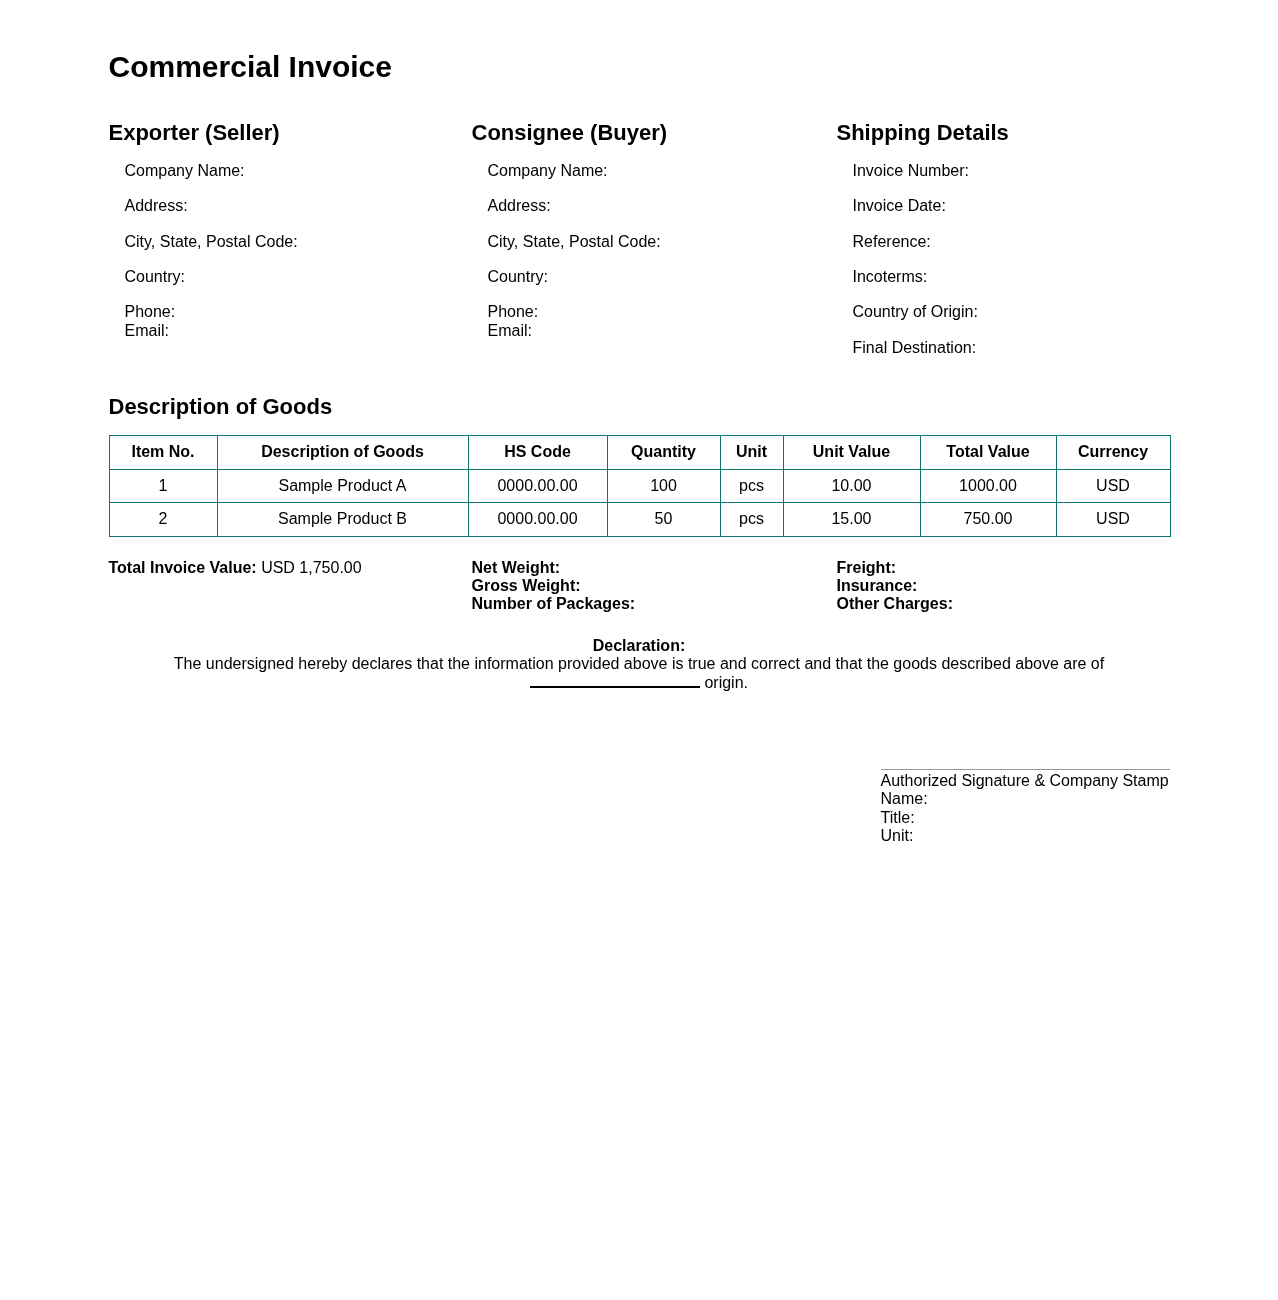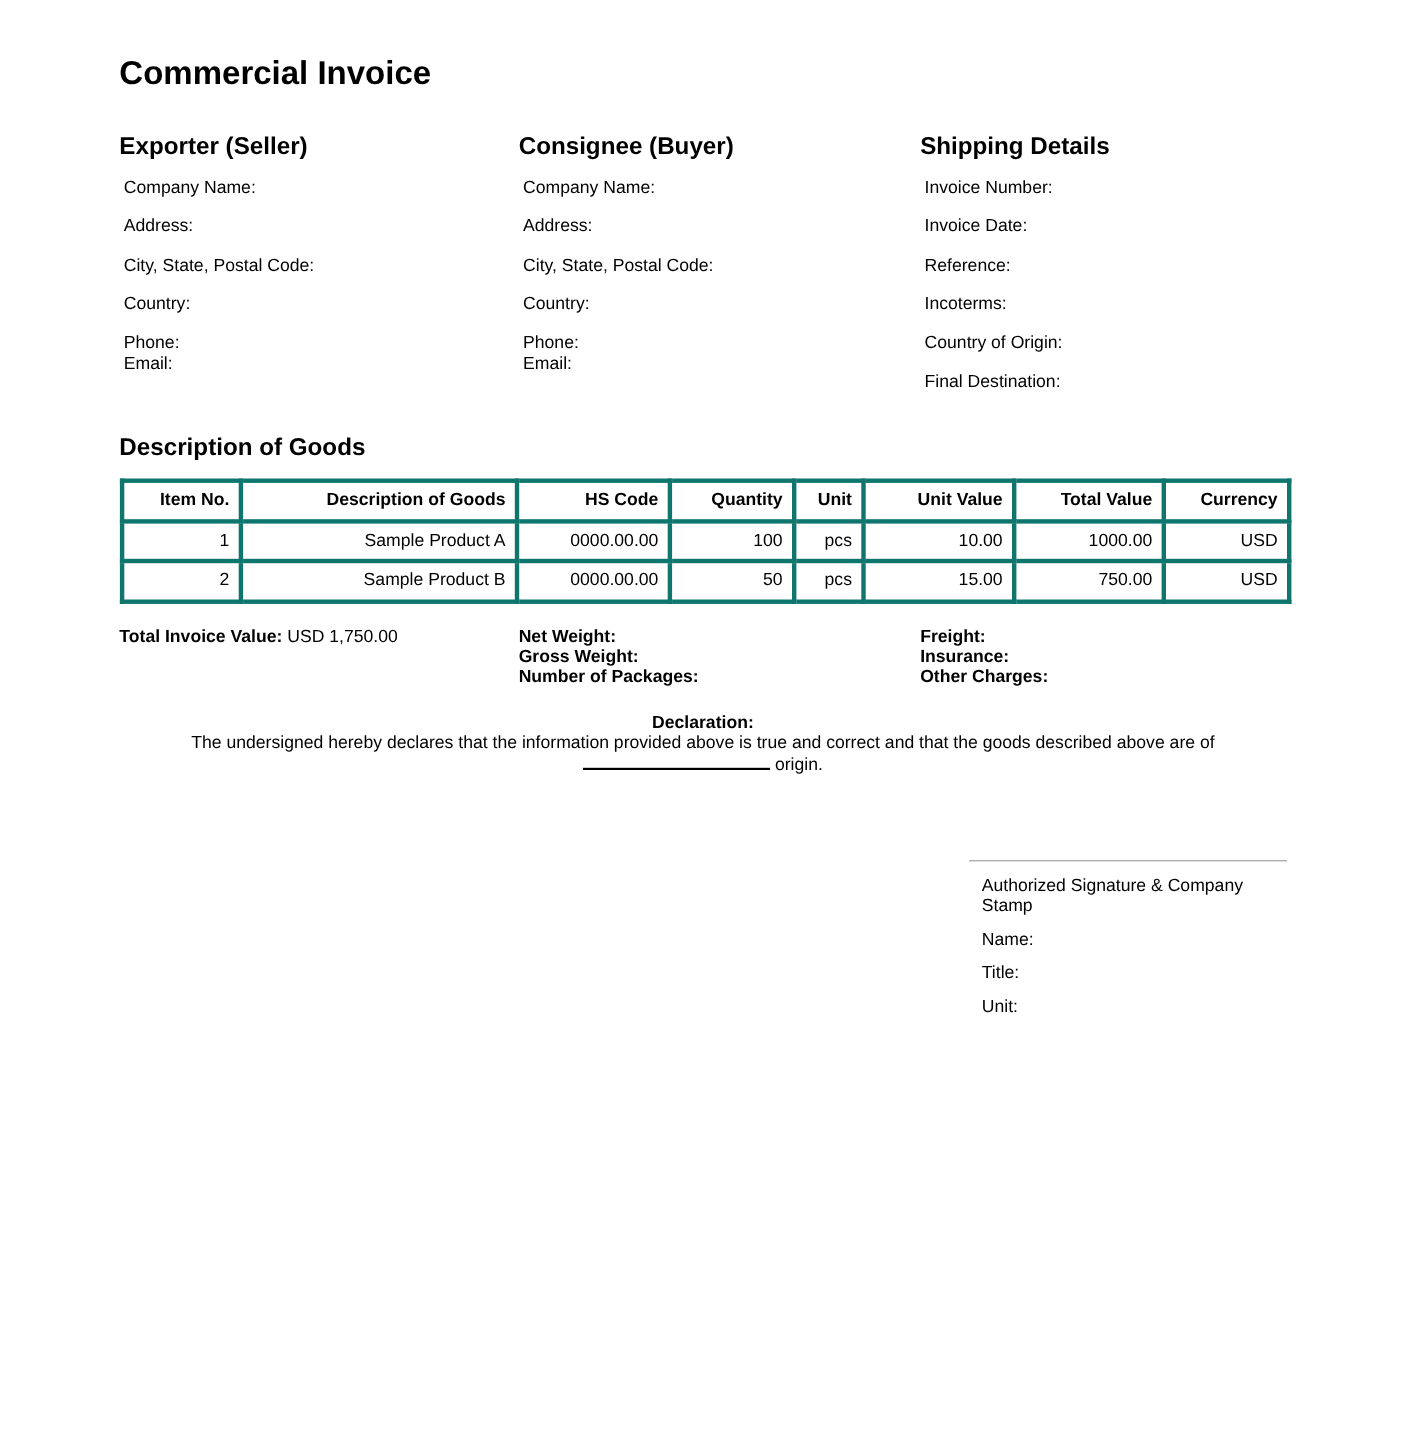--- a/index.html
+++ b/index.html
@@ -25,32 +25,32 @@
   h2 {
     font-size: 22px;
     font-weight: bold;
     margin: 12px 0 5px 0;
   }
   .cols3 {
     display: grid;
     grid-template-columns: 363px 365px 1fr;
   }
   .parties { margin-top: 23px; }
-  .col p { margin: 17px 4px; }
+  .col p { margin: 17px 16px; }
   .goods-heading { margin-top: 20px; }
   table.goods {
     width: 100%;
     border-collapse: collapse;
     table-layout: fixed;
     margin-top: 16px;
   }
   table.goods th, table.goods td {
-    border: 4px solid #0f766e;
+    border: 1px solid #0f766e;
     padding: 7px 8px;
-    text-align: right;
+    text-align: center;
     font-size: 16px;
     overflow: hidden;
     white-space: nowrap;
   }
   table.goods th { font-weight: bold; }
   .totals { margin-top: 22px; }
   .totals p, .totals div { margin: 0; }
   .declaration { margin-top: 23px; }
   .declaration p { margin: 0; text-align: center; }
   .blank {
@@ -59,21 +59,21 @@
     border-bottom: 2px solid #000;
     height: 12px;
   }
   .signature {
     width: 289px;
     margin-left: auto;
     margin-top: 77px;
     border-top: 1px solid #999;
     padding-top: 2px;
   }
-  .signature div { margin: 12px; }
+  .signature div { margin: 0; }
   b, strong, th { font-weight: bold; }
 </style>
 </head>
 <body>
 
 <div class="page">
 
   <h1>Commercial Invoice</h1>
 
   <div class="cols3 parties">

